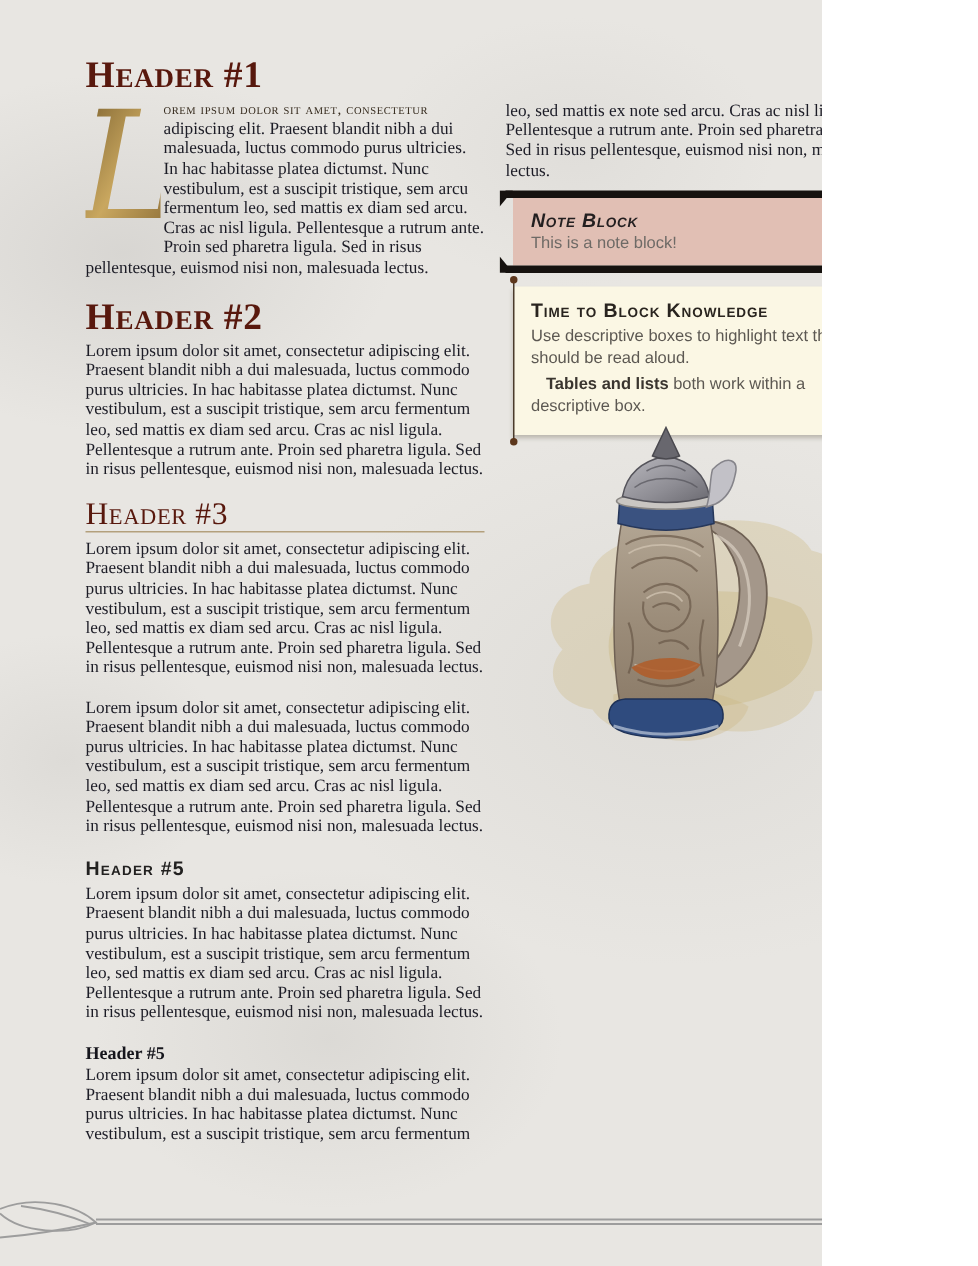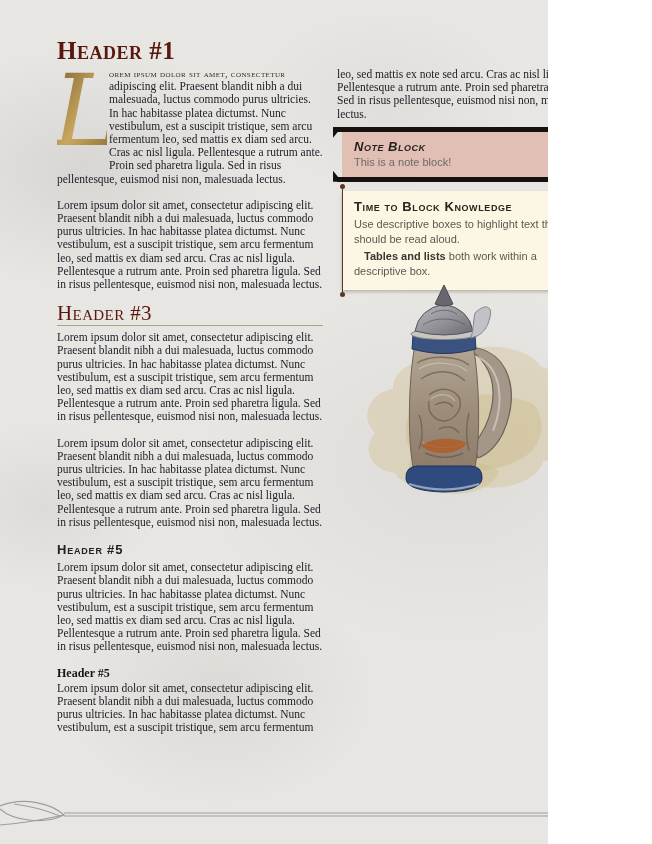--- a/index.html
+++ b/index.html
@@ -86,20 +86,21 @@
               <stop offset="1" stop-color="#7c5e2c"></stop>
             </linearGradient>
           </defs>
           <text x="-4" y="76" font-family="DejaVu Serif, serif" font-style="italic" font-size="100" fill="url(#gg)">L</text>
         </svg>
       </span><span class="first-line">orem ipsum dolor sit amet, consectetur</span>
       <span>adipiscing elit. Praesent blandit nibh a dui malesuada, luctus commodo purus ultricies. In hac habitasse platea dictumst. Nunc vestibulum, est a suscipit tristique, sem arcu fermentum leo, sed mattis ex diam sed arcu. Cras ac nisl ligula. Pellentesque a rutrum ante. Proin sed pharetra ligula. Sed in risus pellentesque, euismod nisi non, malesuada lectus.</span>
     </p>
 
     <div class="sec">
+      <div class="h-maroon-lg">Header #2</div>
       <p class="body">Lorem ipsum dolor sit amet, consectetur adipiscing elit. Praesent blandit nibh a dui malesuada, luctus commodo purus ultricies. In hac habitasse platea dictumst. Nunc vestibulum, est a suscipit tristique, sem arcu fermentum leo, sed mattis ex diam sed arcu. Cras ac nisl ligula. Pellentesque a rutrum ante. Proin sed pharetra ligula. Sed in risus pellentesque, euismod nisi non, malesuada lectus.</p>
     </div>
 
     <div class="sec">
       <div class="h-maroon-md">Header #3</div>
       <p class="body">Lorem ipsum dolor sit amet, consectetur adipiscing elit. Praesent blandit nibh a dui malesuada, luctus commodo purus ultricies. In hac habitasse platea dictumst. Nunc vestibulum, est a suscipit tristique, sem arcu fermentum leo, sed mattis ex diam sed arcu. Cras ac nisl ligula. Pellentesque a rutrum ante. Proin sed pharetra ligula. Sed in risus pellentesque, euismod nisi non, malesuada lectus.</p>
     </div>
 
     <div class="sec">
       <p class="body">Lorem ipsum dolor sit amet, consectetur adipiscing elit. Praesent blandit nibh a dui malesuada, luctus commodo purus ultricies. In hac habitasse platea dictumst. Nunc vestibulum, est a suscipit tristique, sem arcu fermentum leo, sed mattis ex diam sed arcu. Cras ac nisl ligula. Pellentesque a rutrum ante. Proin sed pharetra ligula. Sed in risus pellentesque, euismod nisi non, malesuada lectus.</p>

